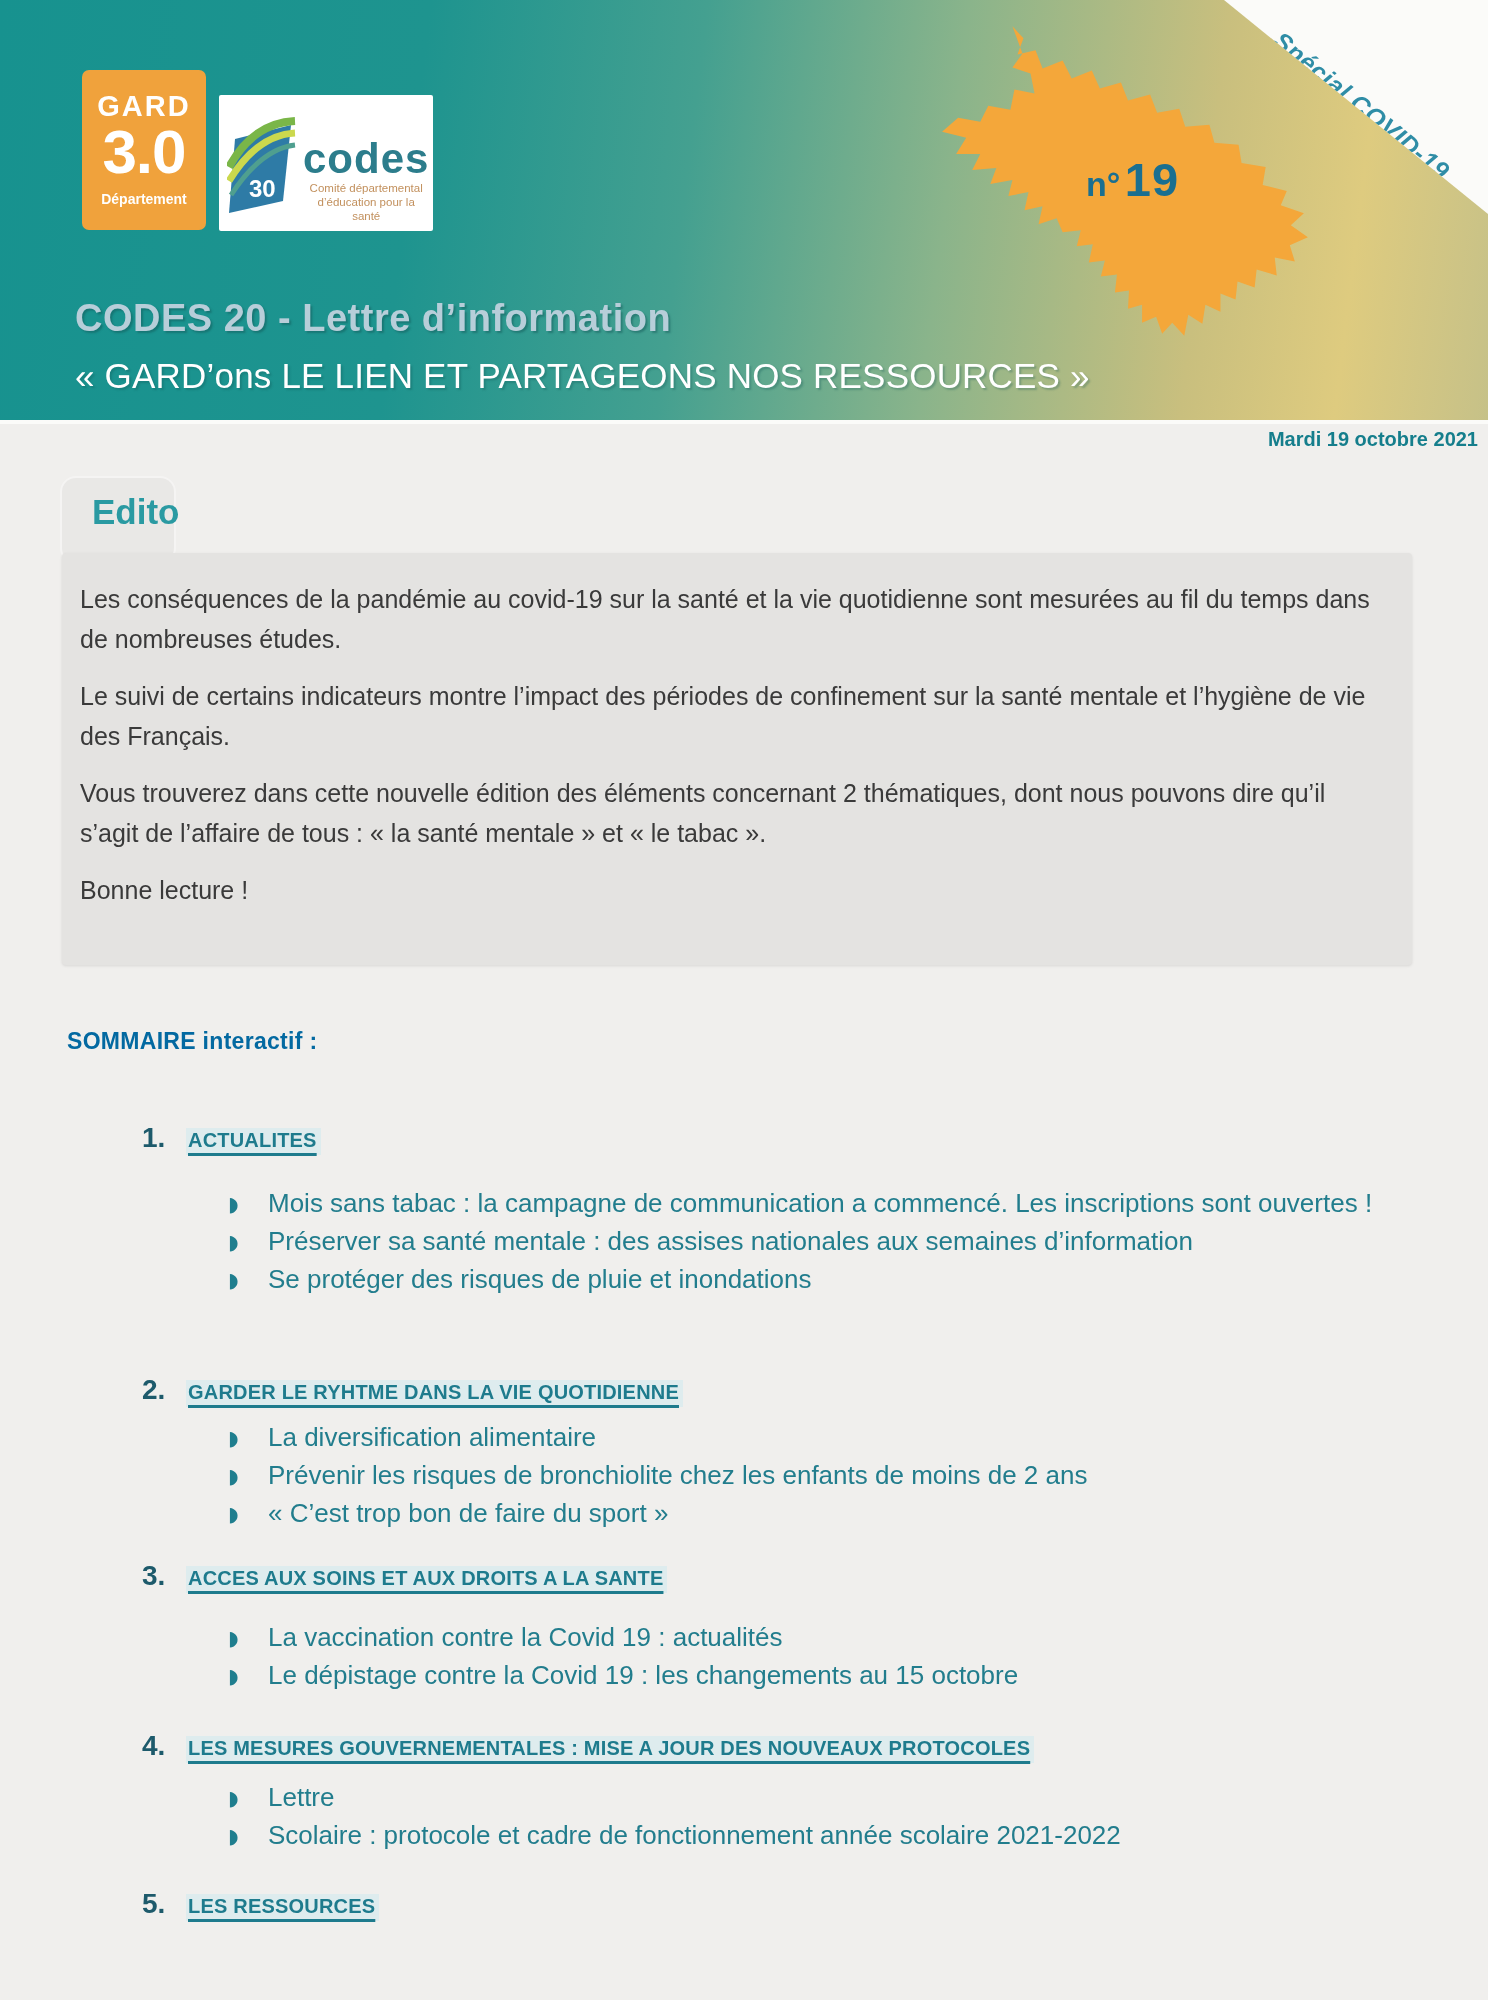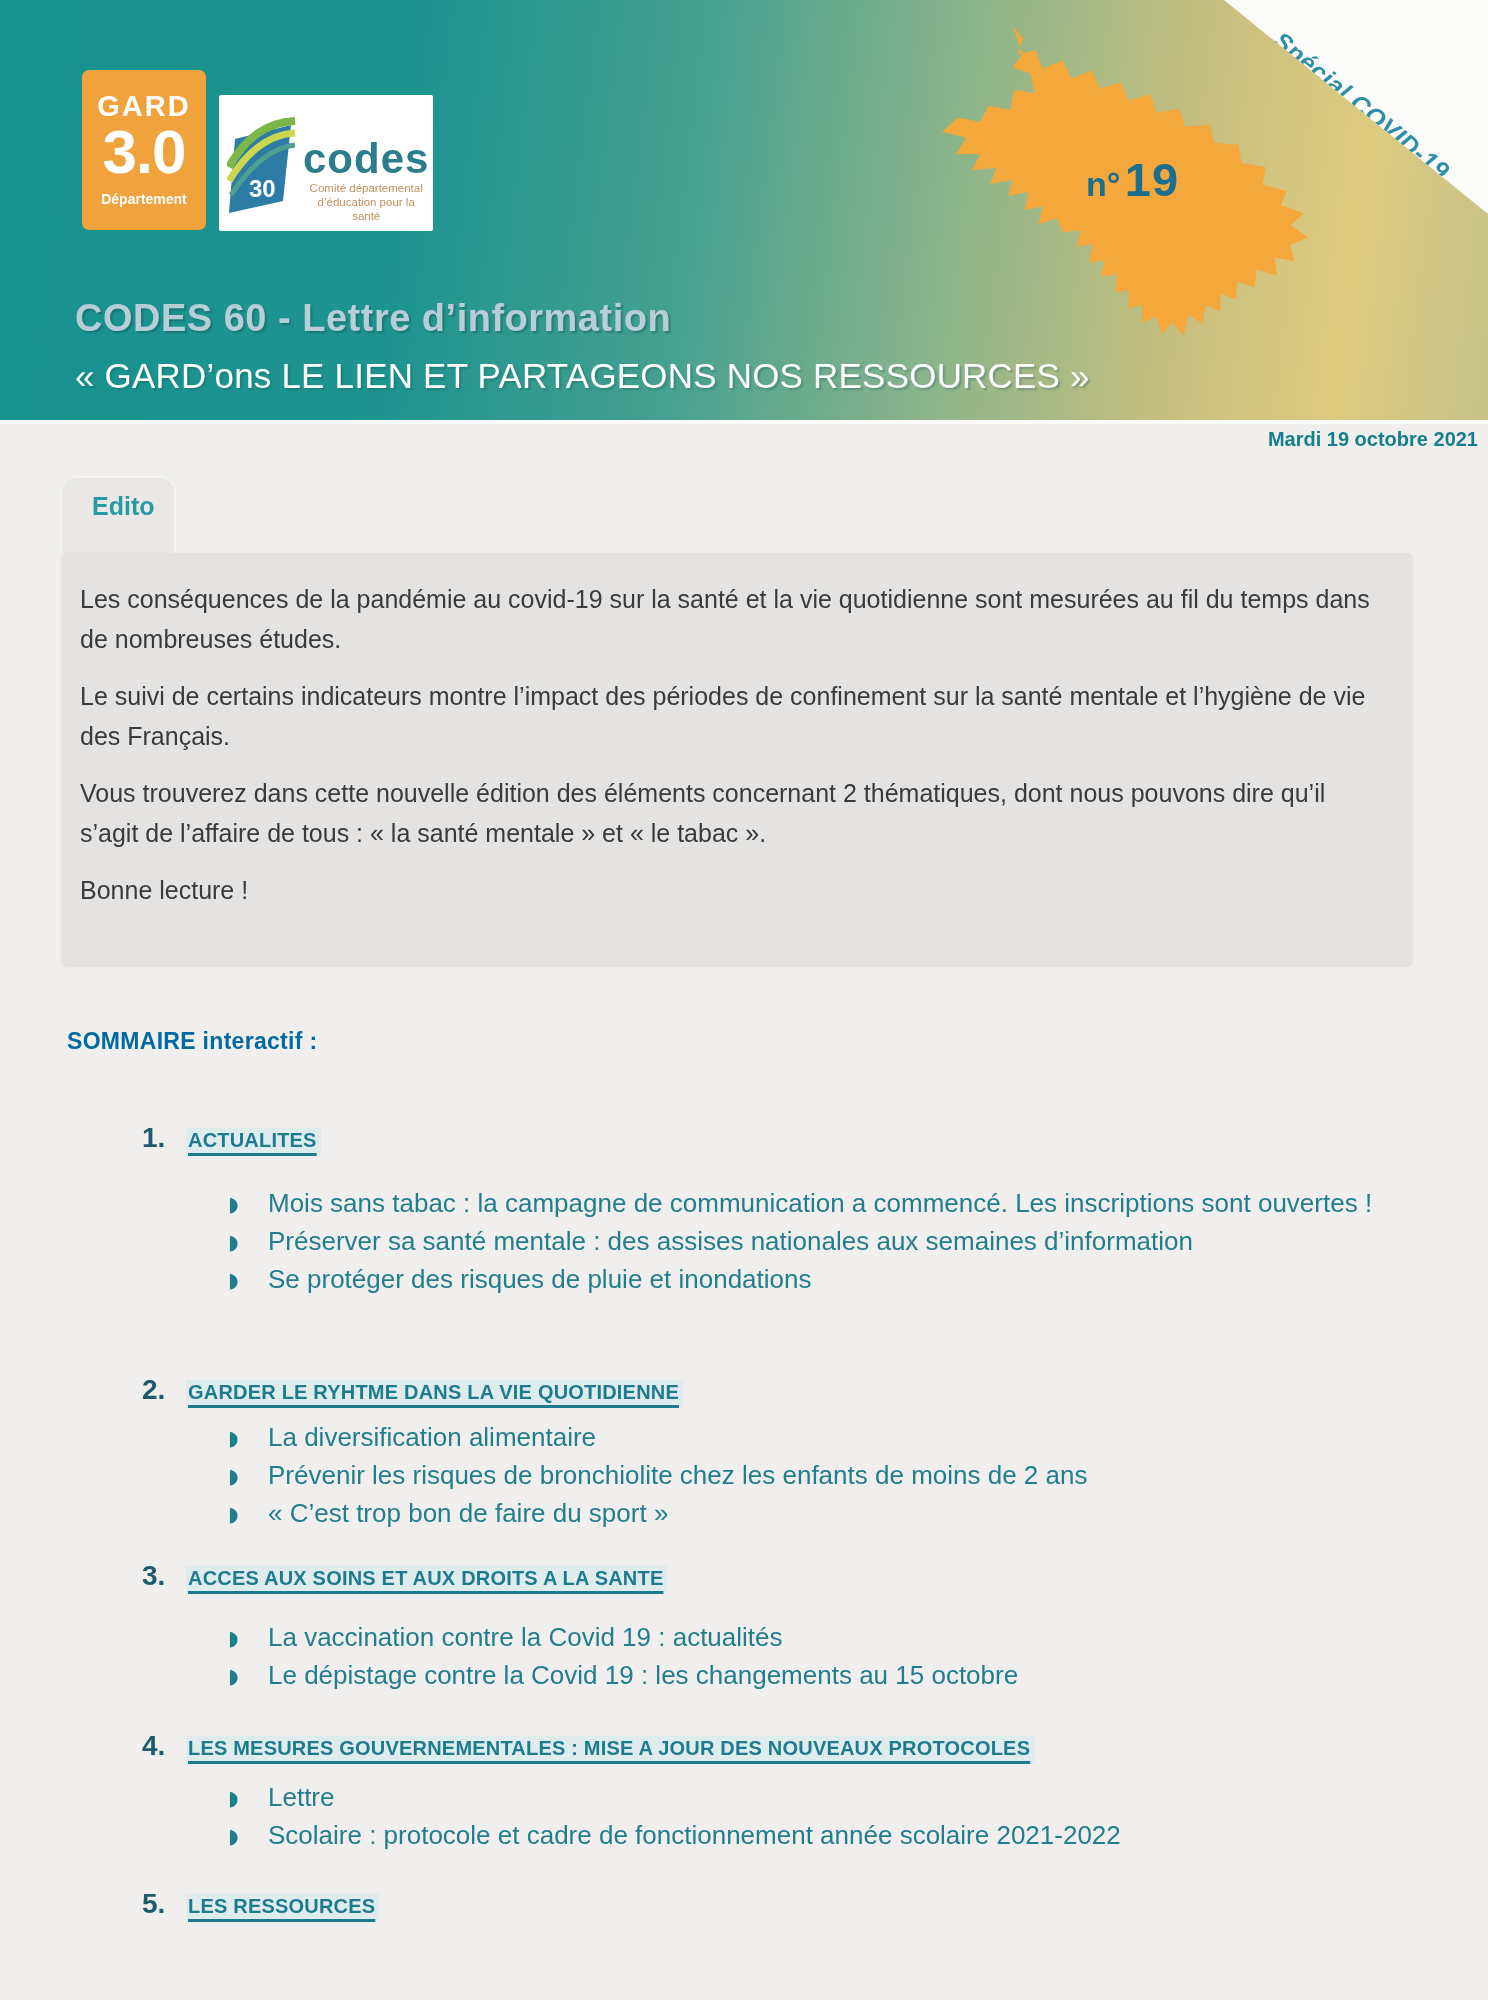--- a/index.html
+++ b/index.html
@@ -84,21 +84,21 @@
     font-size:20px;font-weight:bold;color:#157e8c;
   }
 
   .edito-tab{
     position:absolute;left:62px;top:478px;width:112px;height:84px;
     background:#e9e8e6;border-radius:14px;
     box-shadow:0 0 0 2px rgba(255,255,255,0.35);
     display:flex;align-items:flex-start;
   }
   .edito-tab .lbl{
-    font-size:25px;font-weight:bold;color:#2a9aa2;margin:14px 0 0 30px;
+    font-size:35px;font-weight:bold;color:#2a9aa2;margin:14px 0 0 30px;
   }
   .edito-box{
     position:absolute;left:62px;top:553px;width:1350px;min-height:412px;
     background:#e4e3e1;border-radius:4px;
     box-shadow:0 1px 3px rgba(0,0,0,0.10);
     box-sizing:border-box;padding:26px 22px 20px 18px;
     z-index:1;
   }
   .edito-box p{
     margin:0 0 17px 0;
@@ -162,21 +162,21 @@
         </svg>
       </div>
       <div class="codes-right">
         <div class="codes-word">codes</div>
         <div class="codes-tag">Comité départemental</div>
         <div class="codes-tag">d’éducation pour la santé</div>
       </div>
     </div>
 
     <div class="title-block">
-      <div class="title-1">CODES 60 - Lettre d’information</div>
+      <div class="title-1">CODES 20 - Lettre d’information</div>
       <div class="title-2">« GARD’ons LE LIEN ET PARTAGEONS NOS RESSOURCES »</div>
     </div>
 
     <div class="map-wrap">
       <svg width="402" height="318" viewBox="0 0 400 316">
         <path fill="#f4a73a" d="M84,6 L95,18 L89,34 L107,30 L114,48 L134,40 L143,58 L163,50 L171,68 L192,62 L199,80 L221,74 L228,92 L250,88 L256,106 L280,104 L285,122 L309,124 L312,142 L336,146 L333,164 L357,170 L351,184 L374,192 L361,204 L378,216 L360,224 L365,240 L345,236 L347,254 L327,248 L325,266 L308,260 L306,278 L291,272 L291,290 L276,283 L273,302 L259,293 L255,314 L243,301 L233,312 L227,295 L213,301 L213,283 L199,287 L200,269 L186,271 L188,253 L172,255 L176,239 L160,241 L164,223 L148,225 L152,209 L134,211 L128,197 L110,203 L114,185 L96,189 L100,171 L80,175 L84,159 L62,163 L68,147 L44,149 L52,133 L28,133 L38,117 L14,111 L30,97 L52,101 L60,85 L82,89 L86,69 L106,73 L102,53 L84,47 L94,33 Z"></path>
       </svg>
       <div class="issue-label">
         <span class="small">n°</span>
         <span class="big">19</span>

